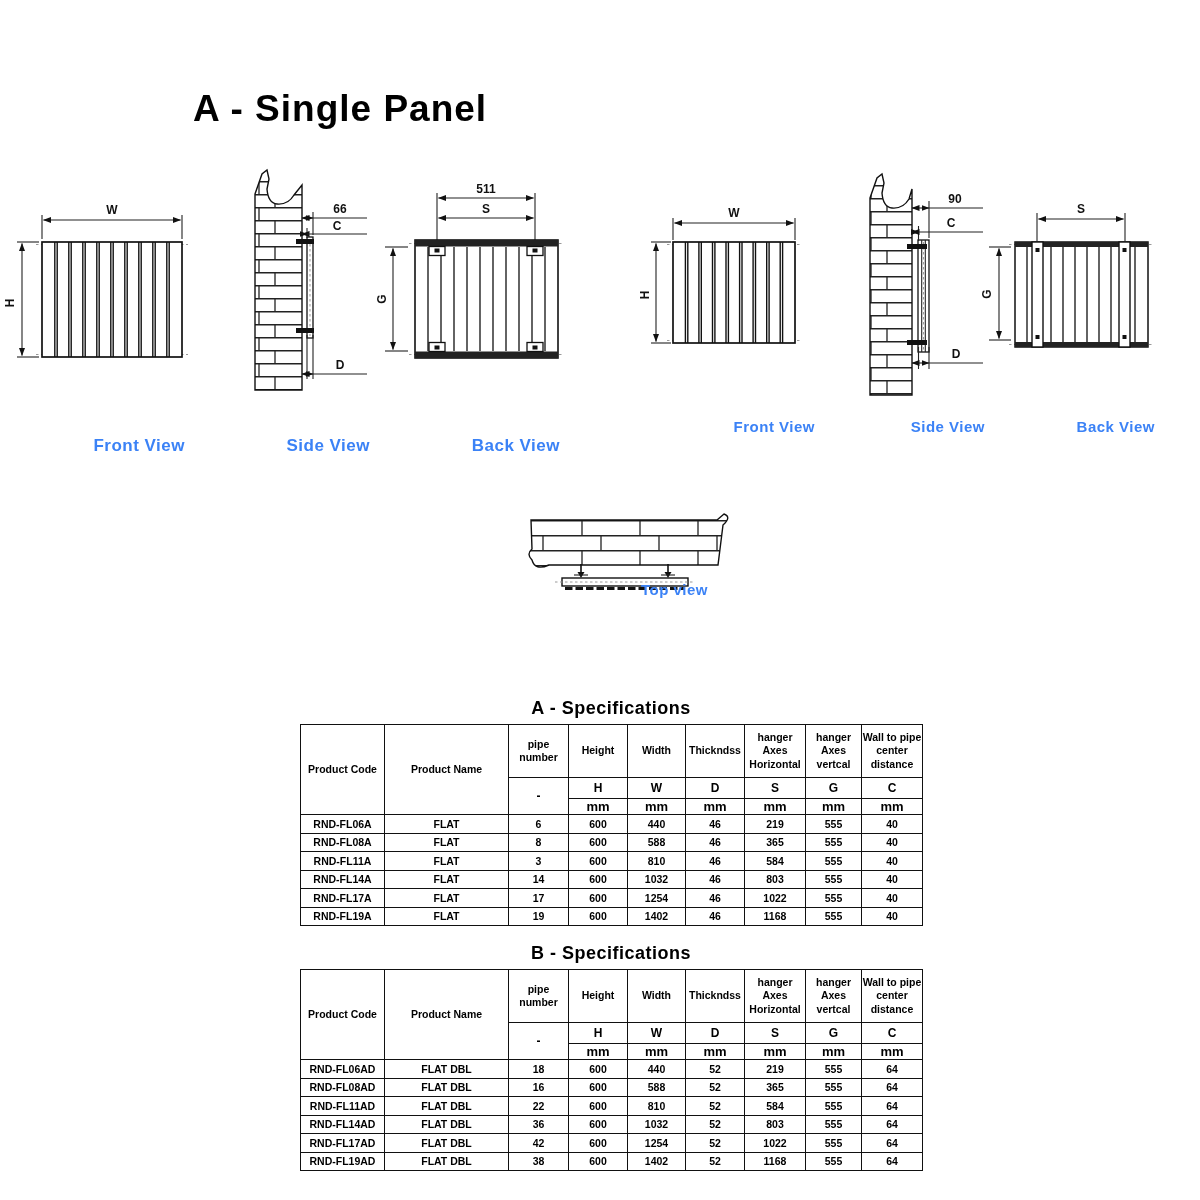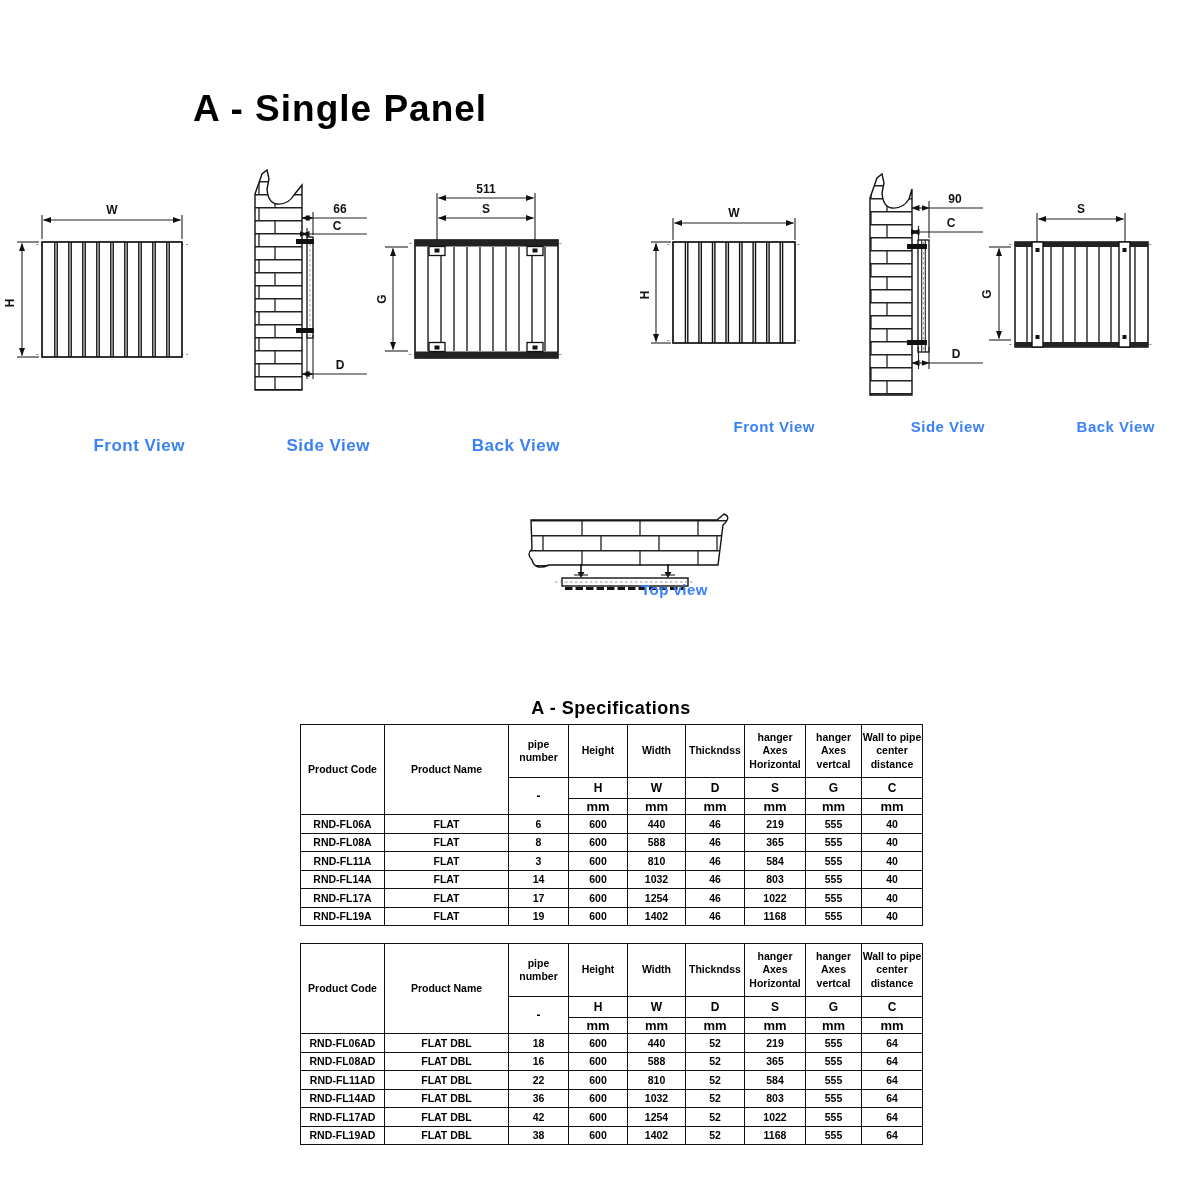--- a/index.html
+++ b/index.html
@@ -340,20 +340,21 @@
             <td>46</td>
             <td>1168</td>
             <td>555</td>
             <td>40</td>
           </tr>
         </tbody>
     </table>
   </section>
 
   <section class="spec-block" style="left:300px;top:943px;">
+    <div class="spec-title">B - Specifications</div>
     <table class="spec-table">
       <colgroup>
         <col style="width:84px">
           <col style="width:124px">
           <col style="width:60px">
         <col style="width:59px">
           <col style="width:58px">
           <col style="width:59px">
         <col style="width:61px">
           <col style="width:56px">

